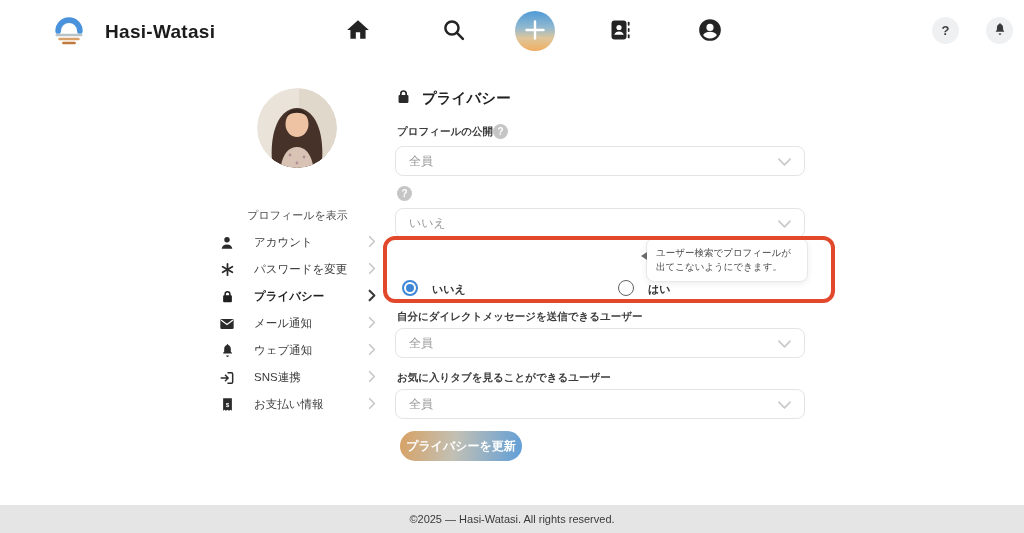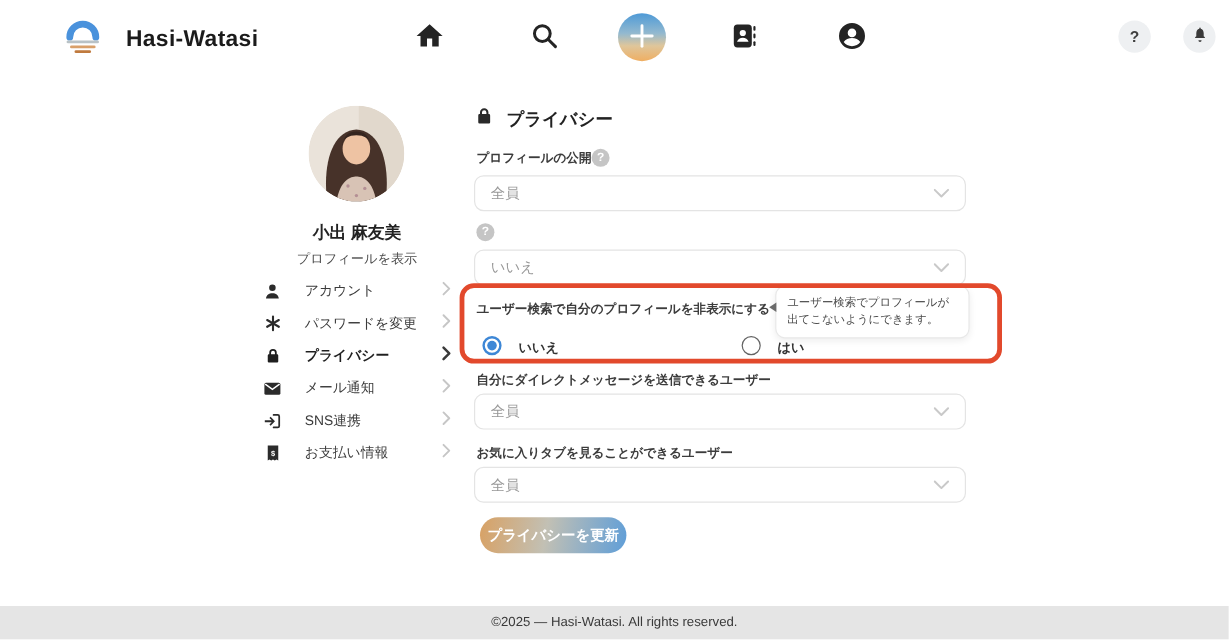--- a/index.html
+++ b/index.html
@@ -159,21 +159,20 @@
         <path d="M16 84 C11 48 20 21 40 20 C60 21 69 48 64 84 Z" fill="#473229"></path>
         <ellipse cx="40" cy="36" rx="11.5" ry="13" fill="#eec3a3"></ellipse>
         <path d="M28 33 C28 22 52 22 52 33 C50 24 46 21.5 40 21.5 C34 21.5 30 24 28 33 Z" fill="#35251f"></path>
         <path d="M23 84 C25 62 35 59 40 59 C45 59 55 62 57 84 Z" fill="#d8c3b5"></path>
         <circle cx="33" cy="67" r="1.4" fill="#b48f94"></circle>
         <circle cx="47" cy="69" r="1.4" fill="#b48f94"></circle>
         <circle cx="40" cy="75" r="1.4" fill="#b48f94"></circle>
       </g>
     </svg>
   </div>
-  <div class="u-name">小出 麻友美</div>
   <div class="u-view">プロフィールを表示</div>
 
   <nav class="menu">
     <div class="mitem">
       <span class="mico">
         <svg width="16" height="16" viewBox="0 0 24 24">
             <path fill="#2b2b2b" d="M12 11.2a4.1 4.1 0 1 0 0-8.2 4.1 4.1 0 0 0 0 8.2zM4 20.5c.5-4 3.7-6.3 8-6.3s7.5 2.3 8 6.3z"></path>
           </svg>
       </span>
       <span class="mlabel">アカウント</span>
@@ -220,20 +219,33 @@
       </span>
       <span class="mlabel">メール通知</span>
       <span class="mchev">
         <svg width="8" height="13" viewBox="0 0 10 16">
             <path d="M2 2l6 6-6 6" stroke="#c6c6c6" stroke-width="2" fill="none" stroke-linecap="round" stroke-linejoin="round"></path>
           </svg>
       </span>
     </div>
     <div class="mitem">
       <span class="mico">
+        <svg width="15" height="15" viewBox="0 0 24 24">
+            <path fill="#2b2b2b" d="M12 22.2a2.3 2.3 0 0 0 2.3-2.3H9.7A2.3 2.3 0 0 0 12 22.2zm7-5.5v-1.1l-1.7-1.7V9.7c0-3.2-1.6-5.7-4.3-6.4v-.6a1 1 0 1 0-2 0v.6C8.3 4 6.7 6.5 6.7 9.7v4.2L5 15.6v1.1z"></path>
+          </svg>
+      </span>
+      <span class="mlabel">ウェブ通知</span>
+      <span class="mchev">
+        <svg width="8" height="13" viewBox="0 0 10 16">
+            <path d="M2 2l6 6-6 6" stroke="#c6c6c6" stroke-width="2" fill="none" stroke-linecap="round" stroke-linejoin="round"></path>
+          </svg>
+      </span>
+    </div>
+    <div class="mitem">
+      <span class="mico">
         <svg width="16" height="16" viewBox="0 0 24 24">
           <path fill="#2b2b2b" d="M2.5 10.8h8.7L8.3 7.9l1.5-1.6 5.4 5.7-5.4 5.7-1.5-1.6 2.9-2.9H2.5z"></path>
           <path d="M13.5 4.2h5.2A1.8 1.8 0 0 1 20.5 6v12a1.8 1.8 0 0 1-1.8 1.8h-5.2" stroke="#2b2b2b" stroke-width="2.2" fill="none" stroke-linecap="round"></path>
         </svg>
       </span>
       <span class="mlabel">SNS連携</span>
       <span class="mchev">
         <svg width="8" height="13" viewBox="0 0 10 16">
             <path d="M2 2l6 6-6 6" stroke="#c6c6c6" stroke-width="2" fill="none" stroke-linecap="round" stroke-linejoin="round"></path>
           </svg>
@@ -282,27 +294,20 @@
   </div>
   <div class="select" style="top:208px;">
     <span class="sval">いいえ</span>
     <span>
       <svg width="13" height="8" viewBox="0 0 14 8">
           <path d="M1 1l6 6 6-6" stroke="#c9c9c9" stroke-width="1.8" fill="none" stroke-linecap="round" stroke-linejoin="round"></path>
         </svg>
     </span>
   </div>
 
-  <div class="radio-label-row">
-    <span class="rlabel">ユーザー検索で自分のプロフィールを非表示にする</span>
-    <span class="qhalo">
-      <span class="halo"></span>
-      <span class="qdark">?</span>
-    </span>
-  </div>
   <div class="tooltip">
     <span class="tip-arrow"></span>
     <span>ユーザー検索でプロフィールが出てこないようにできます。</span>
   </div>
   <div class="radio-row">
     <span class="radio sel" style="left:402px;"></span>
     <span class="radio-txt" style="left:432px;">いいえ</span>
     <span class="radio unsel" style="left:618px;"></span>
     <span class="radio-txt" style="left:648px;">はい</span>
   </div>

